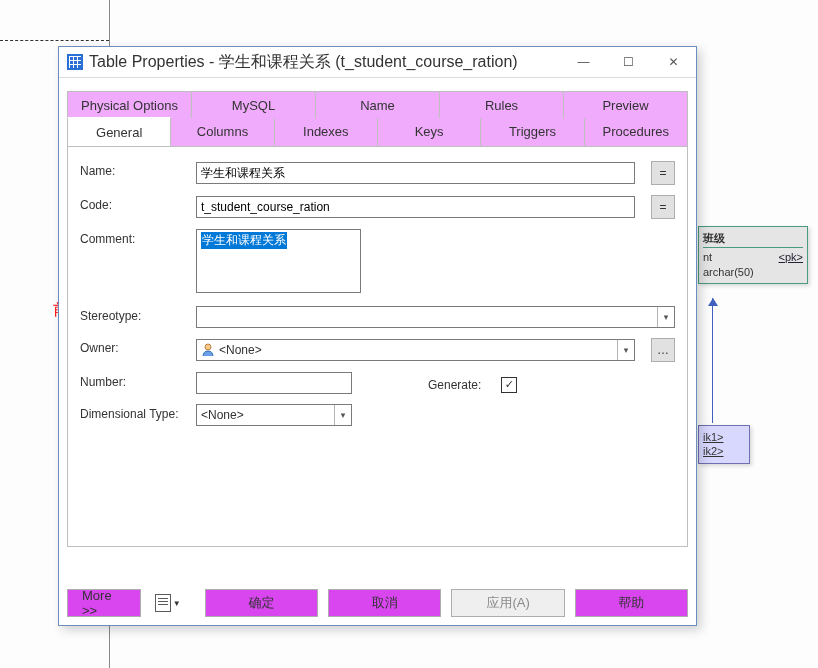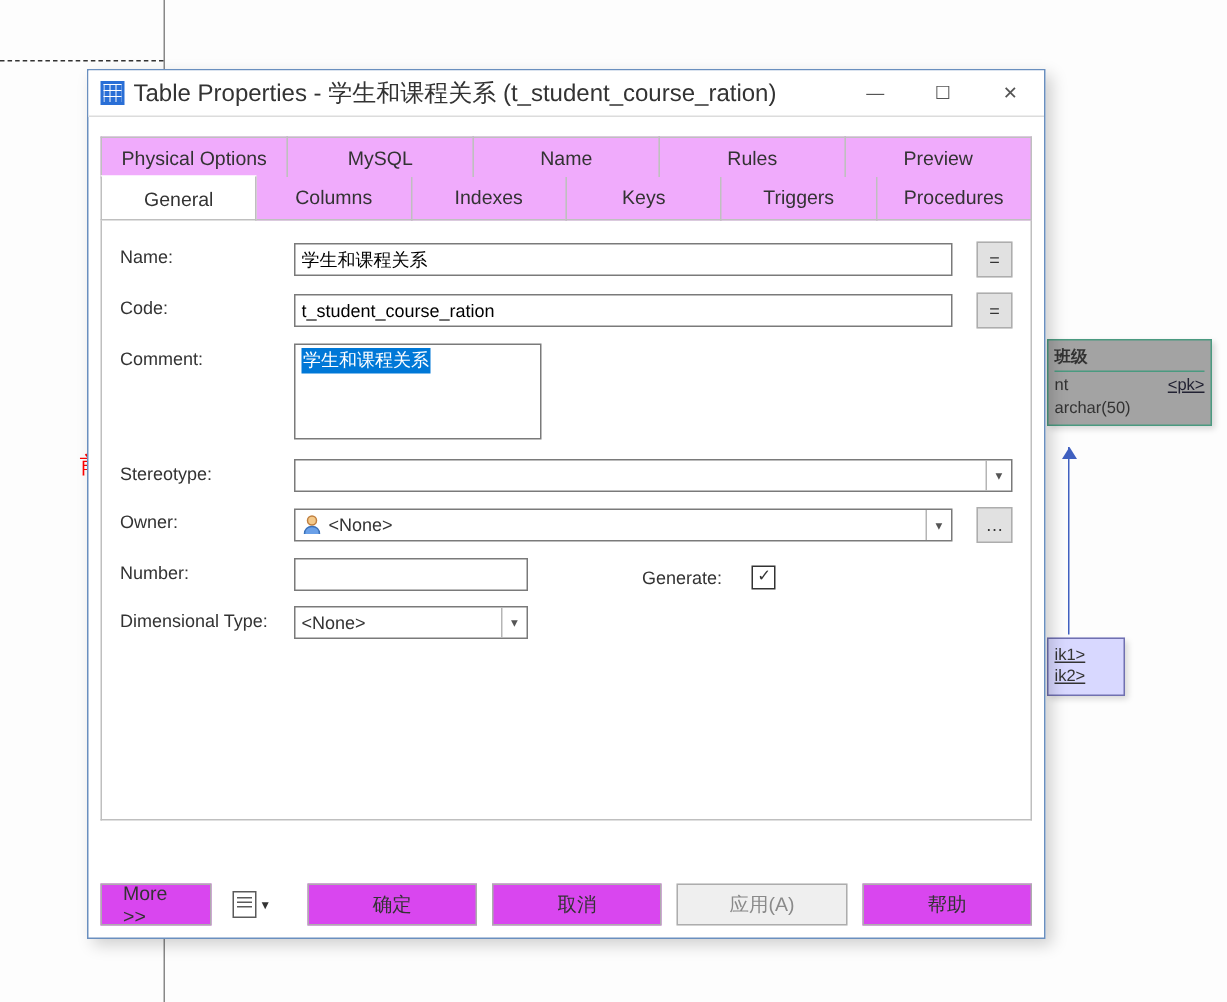--- a/index.html
+++ b/index.html
@@ -4,21 +4,21 @@
 <style>
   html,body{margin:0;padding:0;font-family:"Segoe UI","Microsoft YaHei",Arial,sans-serif;font-size:12px;background:#fff;color:#333}
   .stage{position:relative;width:818px;height:668px;background:#fdfdfd;overflow:hidden}
   .bg-line-v{position:absolute;left:109px;top:0;width:1px;height:668px;background:#888}
   .bg-line-h{position:absolute;left:0;top:40px;width:109px;height:0;border-top:1px dashed #333}
   .annotation{position:absolute;left:53px;top:300px;color:#ff0000;font-size:16px}
   .arrow{position:absolute;left:153px;top:245px;pointer-events:none}
   .red-box{position:absolute;left:190px;top:197px;width:22px;height:22px;border:2px solid #ff0000;pointer-events:none}
 
   
-  .entity{position:absolute;background:#a3a3a3;border:1px solid #4a9a80;font-size:11px;padding:4px;box-shadow:2px 2px 4px rgba(0,0,0,.15);line-height:1.3}
+  .entity{position:absolute;background:#e5e5e5;border:1px solid #4a9a80;font-size:11px;padding:4px;box-shadow:2px 2px 4px rgba(0,0,0,.15);line-height:1.3}
   .entity .title{font-weight:bold;padding-bottom:2px;border-bottom:1px solid #4a9a80;margin-bottom:2px}
   .entity .pk{float:right;text-decoration:underline;color:#223}
   .entity2{background:#d8d8ff;border-color:#7070b0}
   .connector{position:absolute;width:1px;background:#4060c0}
   .connector .head{position:absolute;left:-4px;top:0;width:0;height:0;border-left:5px solid transparent;border-right:5px solid transparent;border-bottom:8px solid #4060c0}
 
   
   .win{position:absolute;left:58px;top:46px;width:637px;height:578px;background:#fff;border:1px solid #6a8fbf;box-shadow:4px 4px 10px rgba(0,0,0,.18)}
   .titlebar{height:30px;background:#fff;border-bottom:1px solid #dcdcdc;display:flex;align-items:center;padding:0 0 0 8px}
   .titlebar .icon{width:16px;height:16px;background:#2a6fd6;position:relative;margin-right:6px}

